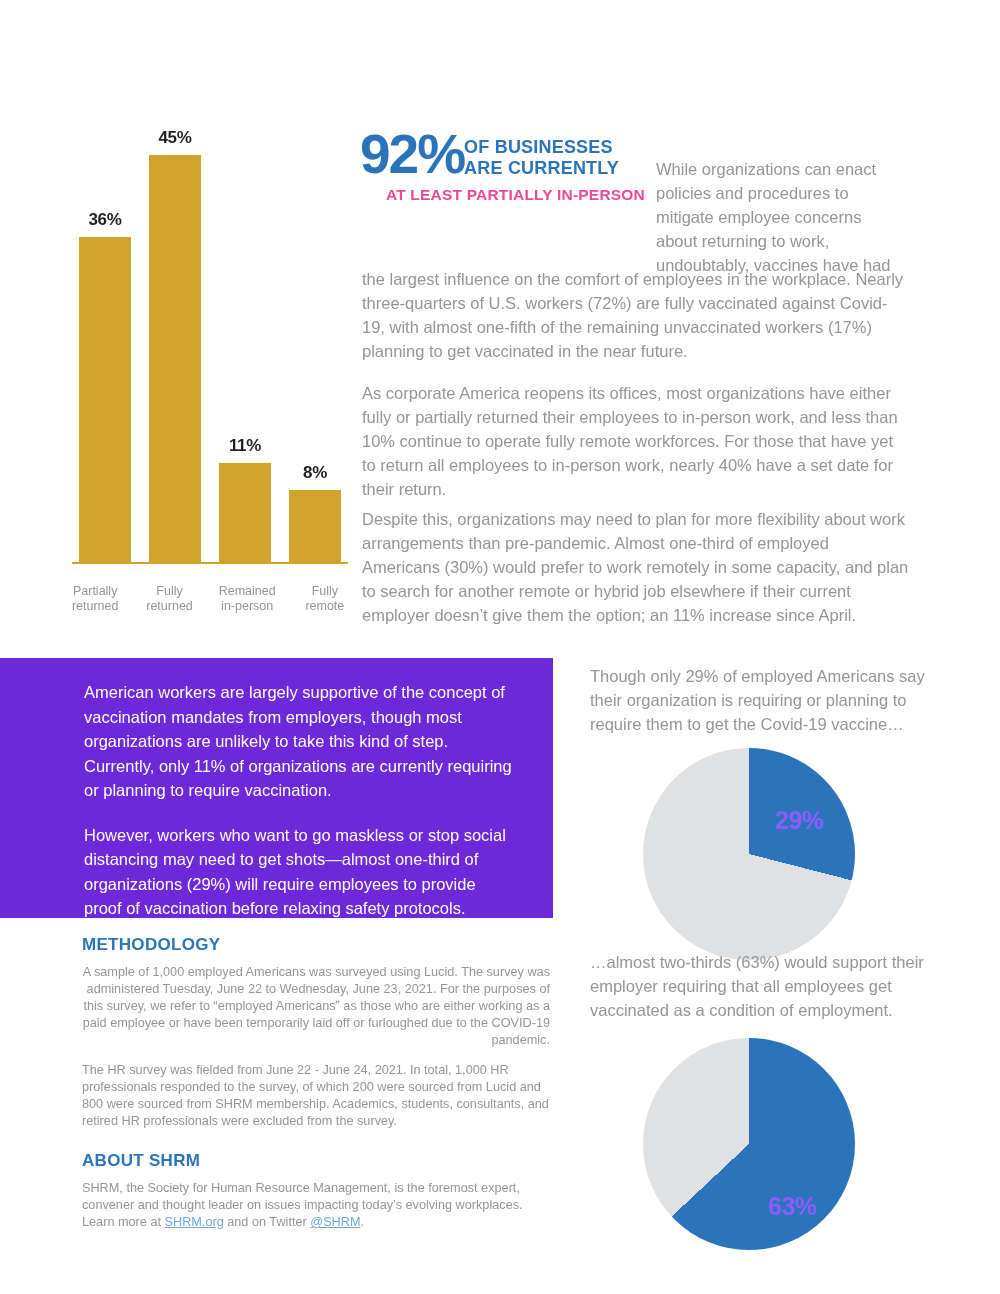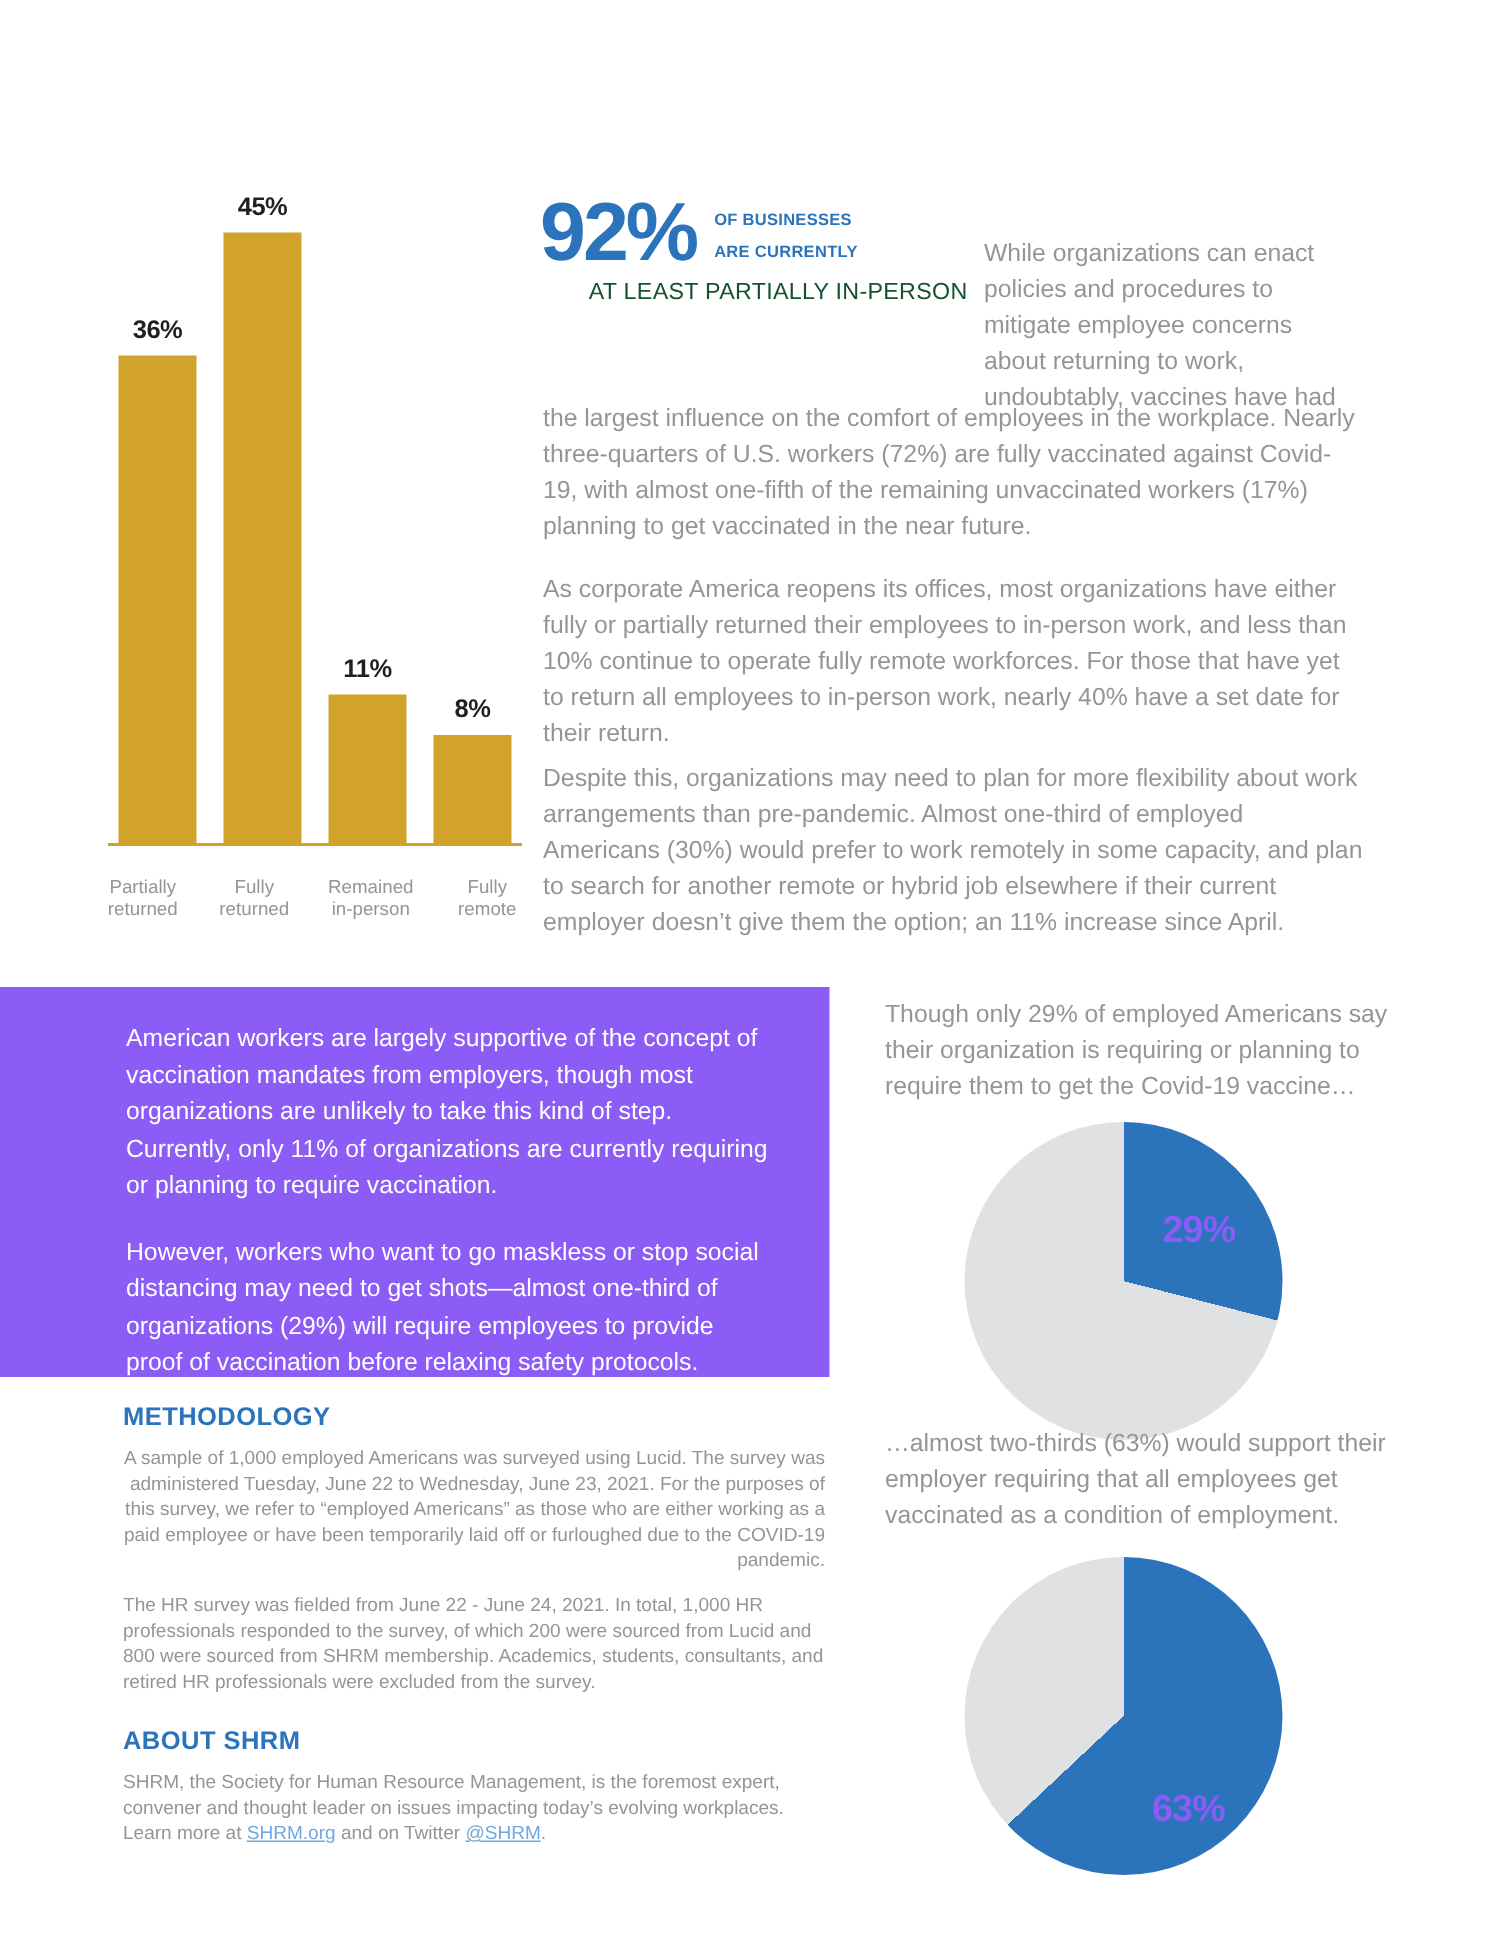--- a/index.html
+++ b/index.html
@@ -24,36 +24,36 @@
               background: #D2A32B; }
   .bar-labels { position: absolute; left: 0; bottom: 6px; width: 280px; display: flex; gap: 24px; }
   .bar-lab { flex: 1 1 0; text-align: center; font-size: 12.5px; line-height: 15px;
              color: #939598; }
 
   
   .stat-block { position: absolute; left: 360px; top: 128px; width: 285px; }
   .stat-row { display: flex; align-items: flex-start; }
   .stat-num { font-size: 55px; font-weight: bold; color: #2B74BC; line-height: 52px;
               letter-spacing: -2px; }
-  .stat-cap { margin-left: 12px; padding-top: 9px; font-size: 11px; font-weight: bold;
+  .stat-cap { margin-left: 0; padding-top: 9px; font-size: 18px; font-weight: bold;
               color: #2B74BC; line-height: 21px; letter-spacing: 0.2px; }
-  .stat-line3 { margin-top: 6px; font-size: 15.5px; font-weight: normal; color: #14532d;
+  .stat-line3 { margin-top: 6px; font-size: 15.5px; font-weight: bold; color: #ec4899;
                 letter-spacing: 0.2px; text-align: right; }
 
   
   .body-txt { color: #939598; font-size: 16.5px; line-height: 24px; margin-top: 29px; }
   .intro-right { position: absolute; left: 656px; top: 128px; width: 250px; }
   .para { position: absolute; left: 362px; width: 548px; }
   #para-wrap1 { top: 238px; }
   #para-wrap2 { top: 352px; }
   #para-wrap3 { top: 478px; }
 
   
   .callout { position: absolute; left: 0; top: 658px; width: 553px; height: 260px;
-             background: #8b5cf6; }
+             background: #6d28d9; }
   .callout-inner { padding: 22px 40px 0 84px; }
   .callout p { color: #ffffff; font-size: 16.5px; line-height: 24.5px; }
   .callout p + p { margin-top: 20px; }
 
   
   .sec-head { position: absolute; left: 82px; font-size: 17px; font-weight: bold;
               color: #2B74BC; letter-spacing: 0.3px; }
   #meth-head { top: 935px; }
   #about-head { top: 1151px; }
   .small-txt { position: absolute; left: 82px; width: 468px; color: #939598;

